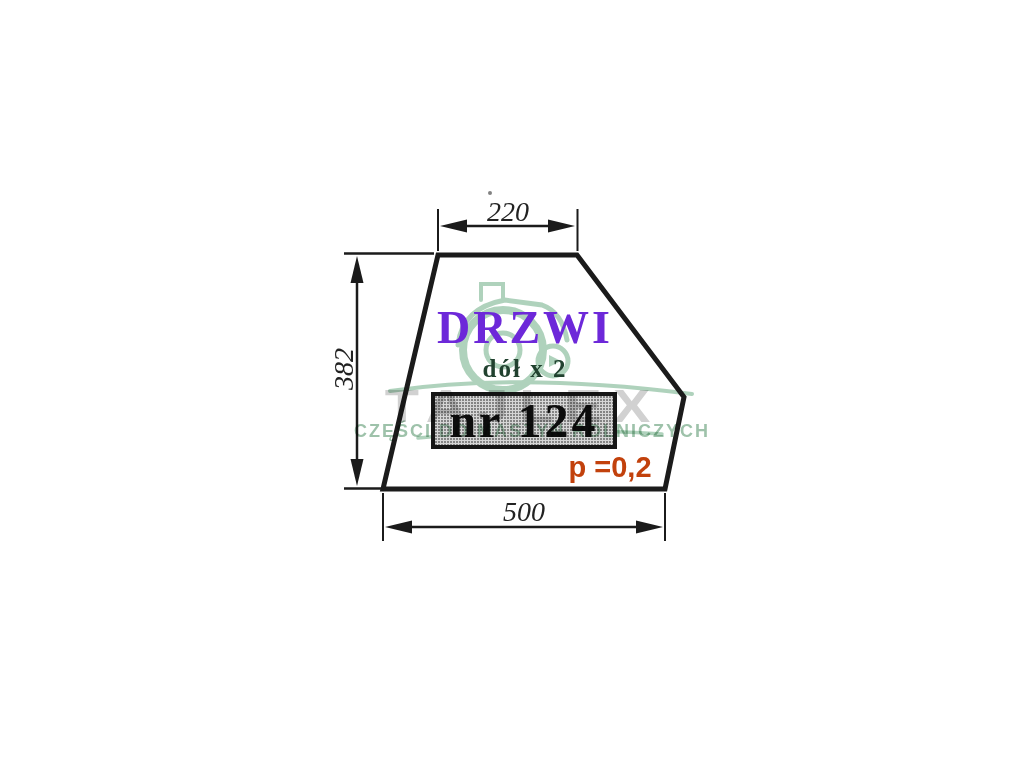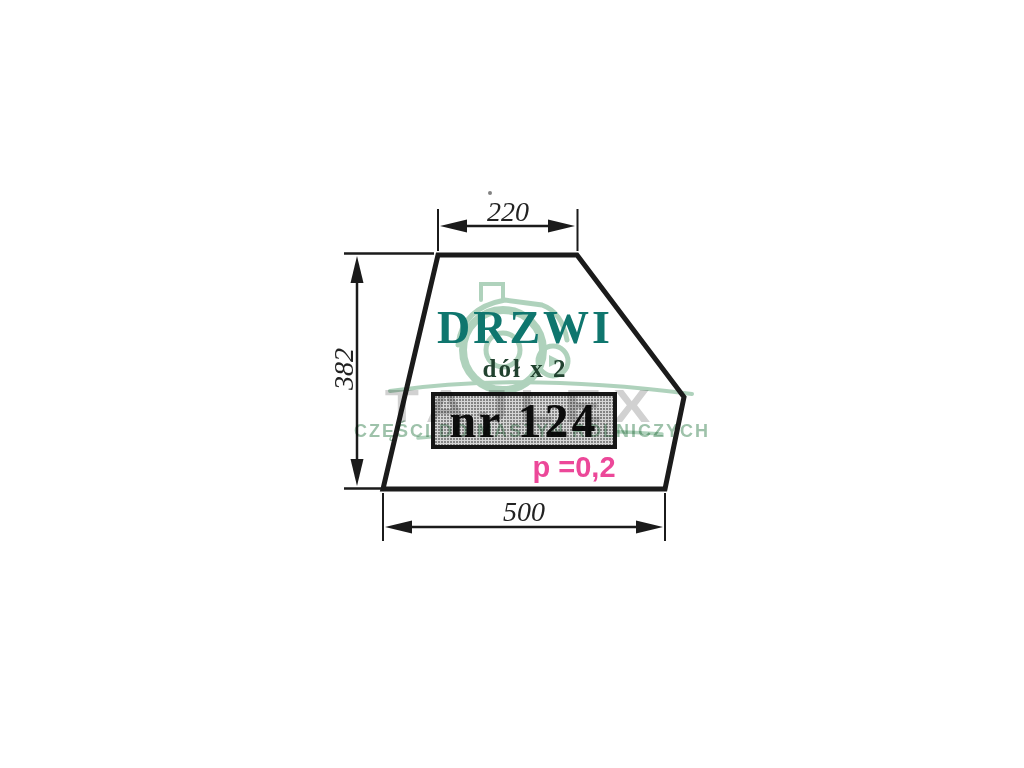--- a/index.html
+++ b/index.html
@@ -28,43 +28,43 @@
   
   .dim{
     font-style:italic;font-size:28px;color:#222;white-space:nowrap;z-index:4;
   }
   .dim-top{left:508px;top:212px;transform:translate(-50%,-50%);}
   .dim-left{left:344px;top:369px;transform:translate(-50%,-50%) rotate(-90deg);}
   .dim-bottom{left:524px;top:512px;transform:translate(-50%,-50%);text-align:center;}
 
   .title{
     left:525px;top:327px;transform:translate(-50%,-50%);
-    font-weight:bold;font-size:46px;letter-spacing:3px;color:#0f766e;
+    font-weight:bold;font-size:46px;letter-spacing:3px;color:#6d28d9;
     white-space:nowrap;z-index:4;
   }
   .subtitle{
     left:525px;top:369px;transform:translate(-50%,-50%);
     font-weight:bold;font-size:25px;letter-spacing:2px;color:#21412f;
     white-space:nowrap;z-index:4;
   }
   .numbox{
     left:431px;top:392px;width:186px;height:57px;box-sizing:border-box;
     border:4px solid #161616;
     background-color:#d6d6d6;
     background-image:radial-gradient(circle at 1px 1px, rgba(50,50,50,.5) .7px, transparent 1.1px);
     background-size:3px 3px;
     display:flex;align-items:center;justify-content:center;z-index:5;
   }
   .numbox span{
     font-weight:bold;font-size:48px;letter-spacing:3px;color:#0d0d0d;white-space:nowrap;
   }
   .tol{
-    left:574px;top:467px;transform:translate(-50%,-50%);
+    left:610px;top:467px;transform:translate(-50%,-50%);
     font-family:"Liberation Sans", sans-serif;font-weight:600;font-size:29px;
-    color:#ec4899;white-space:nowrap;z-index:4;
+    color:#c2410c;white-space:nowrap;z-index:4;
   }
 </style>
 </head>
 <body>
 
 <div class="stage">
 
   <svg class="wm-tractor" width="1024" height="768" viewBox="0 0 1024 768">
     <g stroke="#6fae87" fill="none" stroke-linecap="round">
       <circle cx="503" cy="350" r="40" stroke-width="8"></circle>

